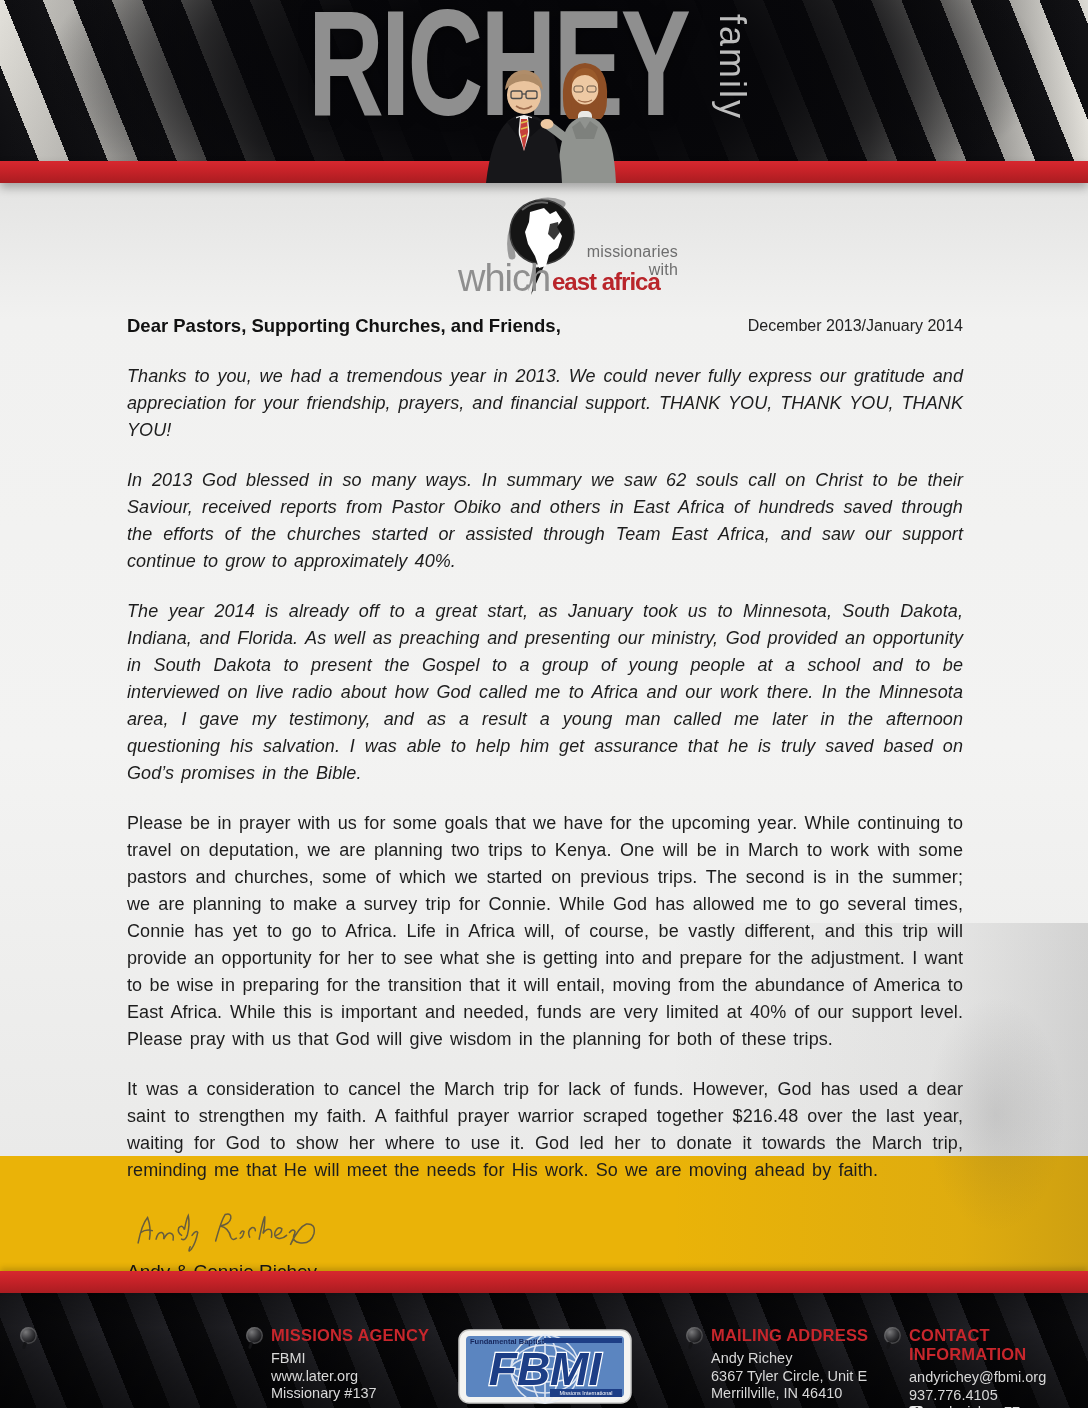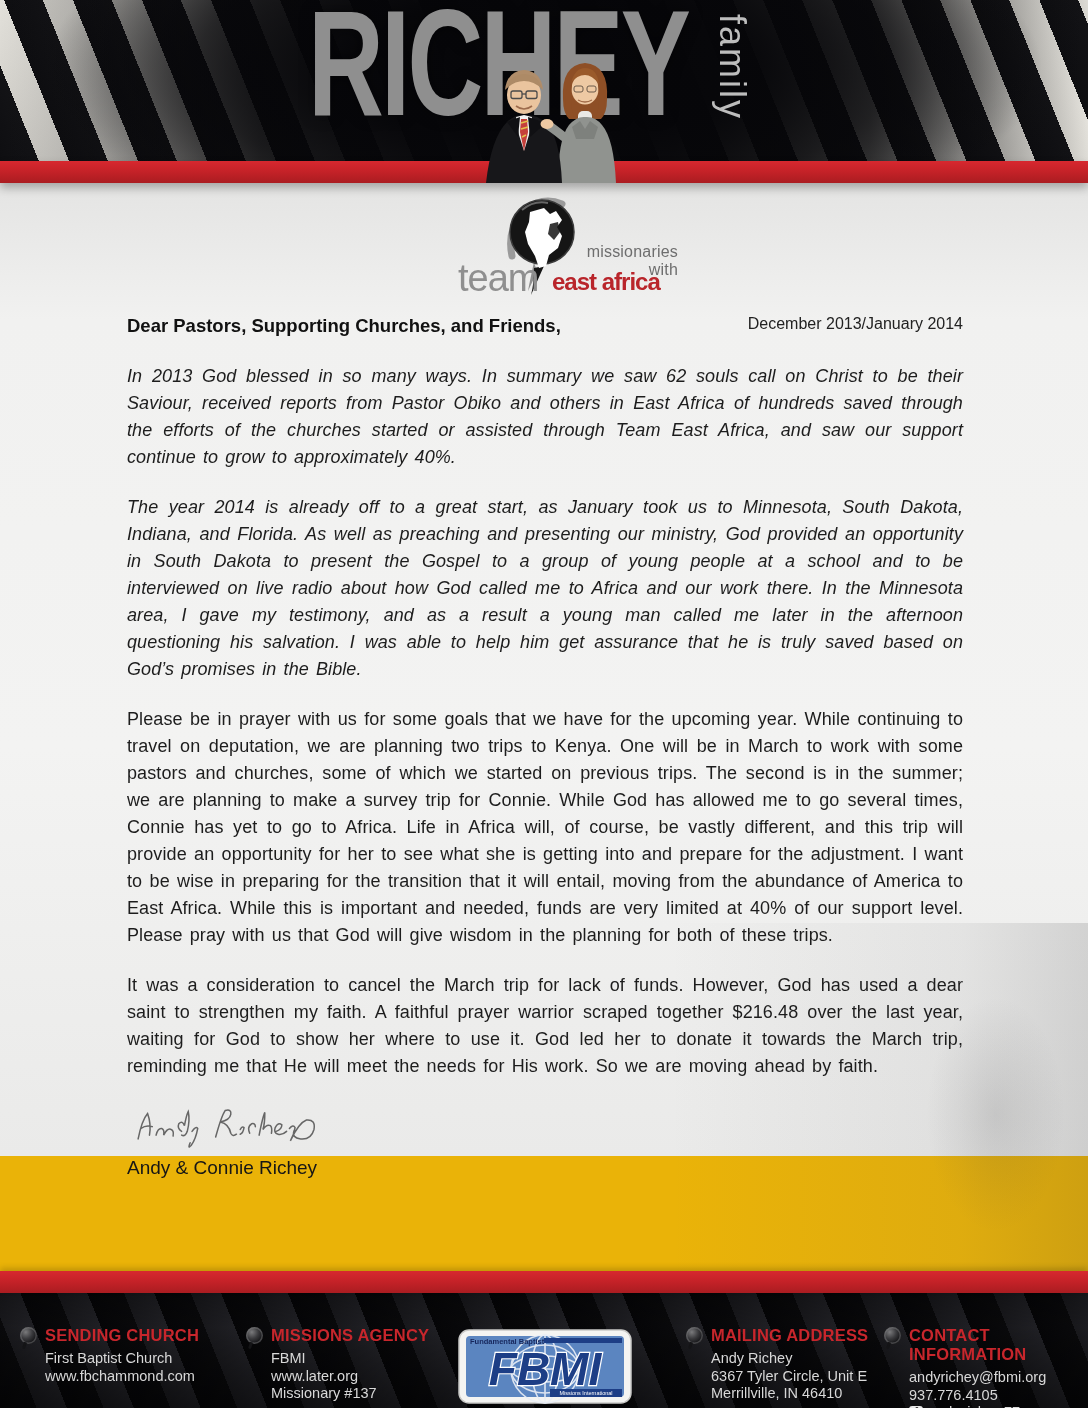--- a/index.html
+++ b/index.html
@@ -60,21 +60,21 @@
   .org-mark{position:absolute;left:504px;top:11px;width:74px;height:110px;}
   .org-tagline{position:absolute;left:556px;top:60px;width:122px;text-align:right;
     font-size:16px;color:#6e6e6e;letter-spacing:0.2px;}
   .org-team{position:absolute;left:458px;top:76px;font-size:38px;color:#8f8f8f;
     letter-spacing:-1px;line-height:1;}
   .org-east{position:absolute;left:552px;top:87px;font-size:24px;font-weight:bold;
     color:var(--logo-red);letter-spacing:-1px;line-height:1;}
 
   
   .letter{position:absolute;left:127px;top:132px;width:836px;color:#1c1c1c;}
-  .salutation-row{display:flex;justify-content:space-between;align-items:flex-start;margin-bottom:26px;}
+  .salutation-row{display:flex;justify-content:space-between;align-items:center;margin-bottom:26px;}
   .salutation{font-size:18.5px;font-weight:bold;color:#111;}
   .letter-date{font-size:16px;color:#222;}
   .para{font-size:18px;line-height:27px;text-align:justify;word-spacing:2px;
     letter-spacing:0.1px;margin-bottom:23px;color:#1d1d1d;}
   .para.italic{font-style:italic;}
   .signature{display:block;margin-top:6px;width:200px;height:52px;}
   .sig-name{font-size:19px;color:#161616;margin-top:2px;}
 
   
   .footer{
@@ -151,29 +151,30 @@
         <path d="M8 62 Q2 34 22 16 Q38 2 58 10" fill="none" stroke="#9b9b9b" stroke-width="7" stroke-linecap="round"></path>
         <path d="M30 68 Q26 86 24 97 L33 78 Z" fill="#8f8f8f"></path>
         <circle cx="38" cy="38" r="32" fill="#151515"></circle>
         <circle cx="38" cy="38" r="32" fill="none" stroke="#3a3a3a" stroke-width="1.5"></circle>
         <path d="M30 74 Q30 90 27 101 L40 72 Z" fill="#151515"></path>
         <path d="M26 18 L40 14 L46 20 L52 17 L58 26 L53 33 L58 42 L54 54 L45 61 L42 72 L35 74 L31 62 L24 50 L21 38 L25 28 Z" fill="#ffffff"></path>
         <path d="M46 30 L54 28 L56 38 L50 46 L44 40 Z" fill="#151515" opacity="0.85"></path>
         <path d="M18 16 Q30 6 44 9" fill="none" stroke="#ffffff" stroke-width="2" opacity="0.35"></path>
       </svg>
       <div class="org-tagline">missionaries with</div>
-      <div class="org-team">team</div>
+      <div class="org-team">which</div>
       <div class="org-east">east africa</div>
     </div>
 
     <div class="letter">
       <div class="salutation-row">
         <div class="salutation">Dear Pastors, Supporting Churches, and Friends,</div>
         <div class="letter-date">December 2013/January 2014</div>
       </div>
+      <p class="para italic">Thanks to you, we had a tremendous year in 2013. We could never fully express our gratitude and appreciation for your friendship, prayers, and financial support. THANK YOU, THANK YOU, THANK YOU!</p>
       <p class="para italic">In 2013 God blessed in so many ways. In summary we saw 62 souls call on Christ to be their Saviour, received reports from Pastor Obiko and others in East Africa of hundreds saved through the efforts of the churches started or assisted through Team East Africa, and saw our support continue to grow to approximately 40%.</p>
       <p class="para italic">The year 2014 is already off to a great start, as January took us to Minnesota, South Dakota, Indiana, and Florida. As well as preaching and presenting our ministry, God provided an opportunity in South Dakota to present the Gospel to a group of young people at a school and to be interviewed on live radio about how God called me to Africa and our work there. In the Minnesota area, I gave my testimony, and as a result a young man called me later in the afternoon questioning his salvation. I was able to help him get assurance that he is truly saved based on God’s promises in the Bible.</p>
       <p class="para">Please be in prayer with us for some goals that we have for the upcoming year. While continuing to travel on deputation, we are planning two trips to Kenya. One will be in March to work with some pastors and churches, some of which we started on previous trips. The second is in the summer; we are planning to make a survey trip for Connie. While God has allowed me to go several times, Connie has yet to go to Africa. Life in Africa will, of course, be vastly different, and this trip will provide an opportunity for her to see what she is getting into and prepare for the adjustment. I want to be wise in preparing for the transition that it will entail, moving from the abundance of America to East Africa. While this is important and needed, funds are very limited at 40% of our support level. Please pray with us that God will give wisdom in the planning for both of these trips.</p>
       <p class="para">It was a consideration to cancel the March trip for lack of funds. However, God has used a dear saint to strengthen my faith. A faithful prayer warrior scraped together $216.48 over the last year, waiting for God to show her where to use it.  God led her to donate it towards the March trip, reminding me that He will meet the needs for His work. So we are moving ahead by faith.</p>
 
       <svg class="signature" viewBox="0 0 200 55" aria-hidden="true">
         <g fill="none" stroke="#4a4a4a" stroke-width="1.6" stroke-linecap="round" opacity="0.82">
           <path d="M6 38 Q10 18 16 11 Q20 22 18 34 M9 27 Q14 23 21 25"></path>
           <path d="M25 34 Q27 26 31 27 Q34 28 33 34 Q37 26 41 28 Q44 29 43 35"></path>
           <path d="M52 30 Q47 27 49 22 Q53 18 55 24 Q57 13 59 9 Q61 18 58 30 Q56 36 52 34"></path>
@@ -189,25 +190,20 @@
       <div class="sig-name">Andy &amp; Connie Richey</div>
     </div>
   </div>
 
   <div class="stripe stripe-bottom"></div>
 
   <div class="footer">
 
     <div class="fcol" style="left:20px">
       <span class="pin"></span>
-      <div>
-        <div class="fhead">SENDING CHURCH</div>
-        <div class="fline">First Baptist Church</div>
-        <div class="fline link">www.fbchammond.com</div>
-      </div>
     </div>
 
     <div class="fcol" style="left:246px">
       <span class="pin"></span>
       <div>
         <div class="fhead">MISSIONS AGENCY</div>
         <div class="fline">FBMI</div>
         <div class="fline link">www.later.org</div>
         <div class="fline">Missionary #137</div>
       </div>

